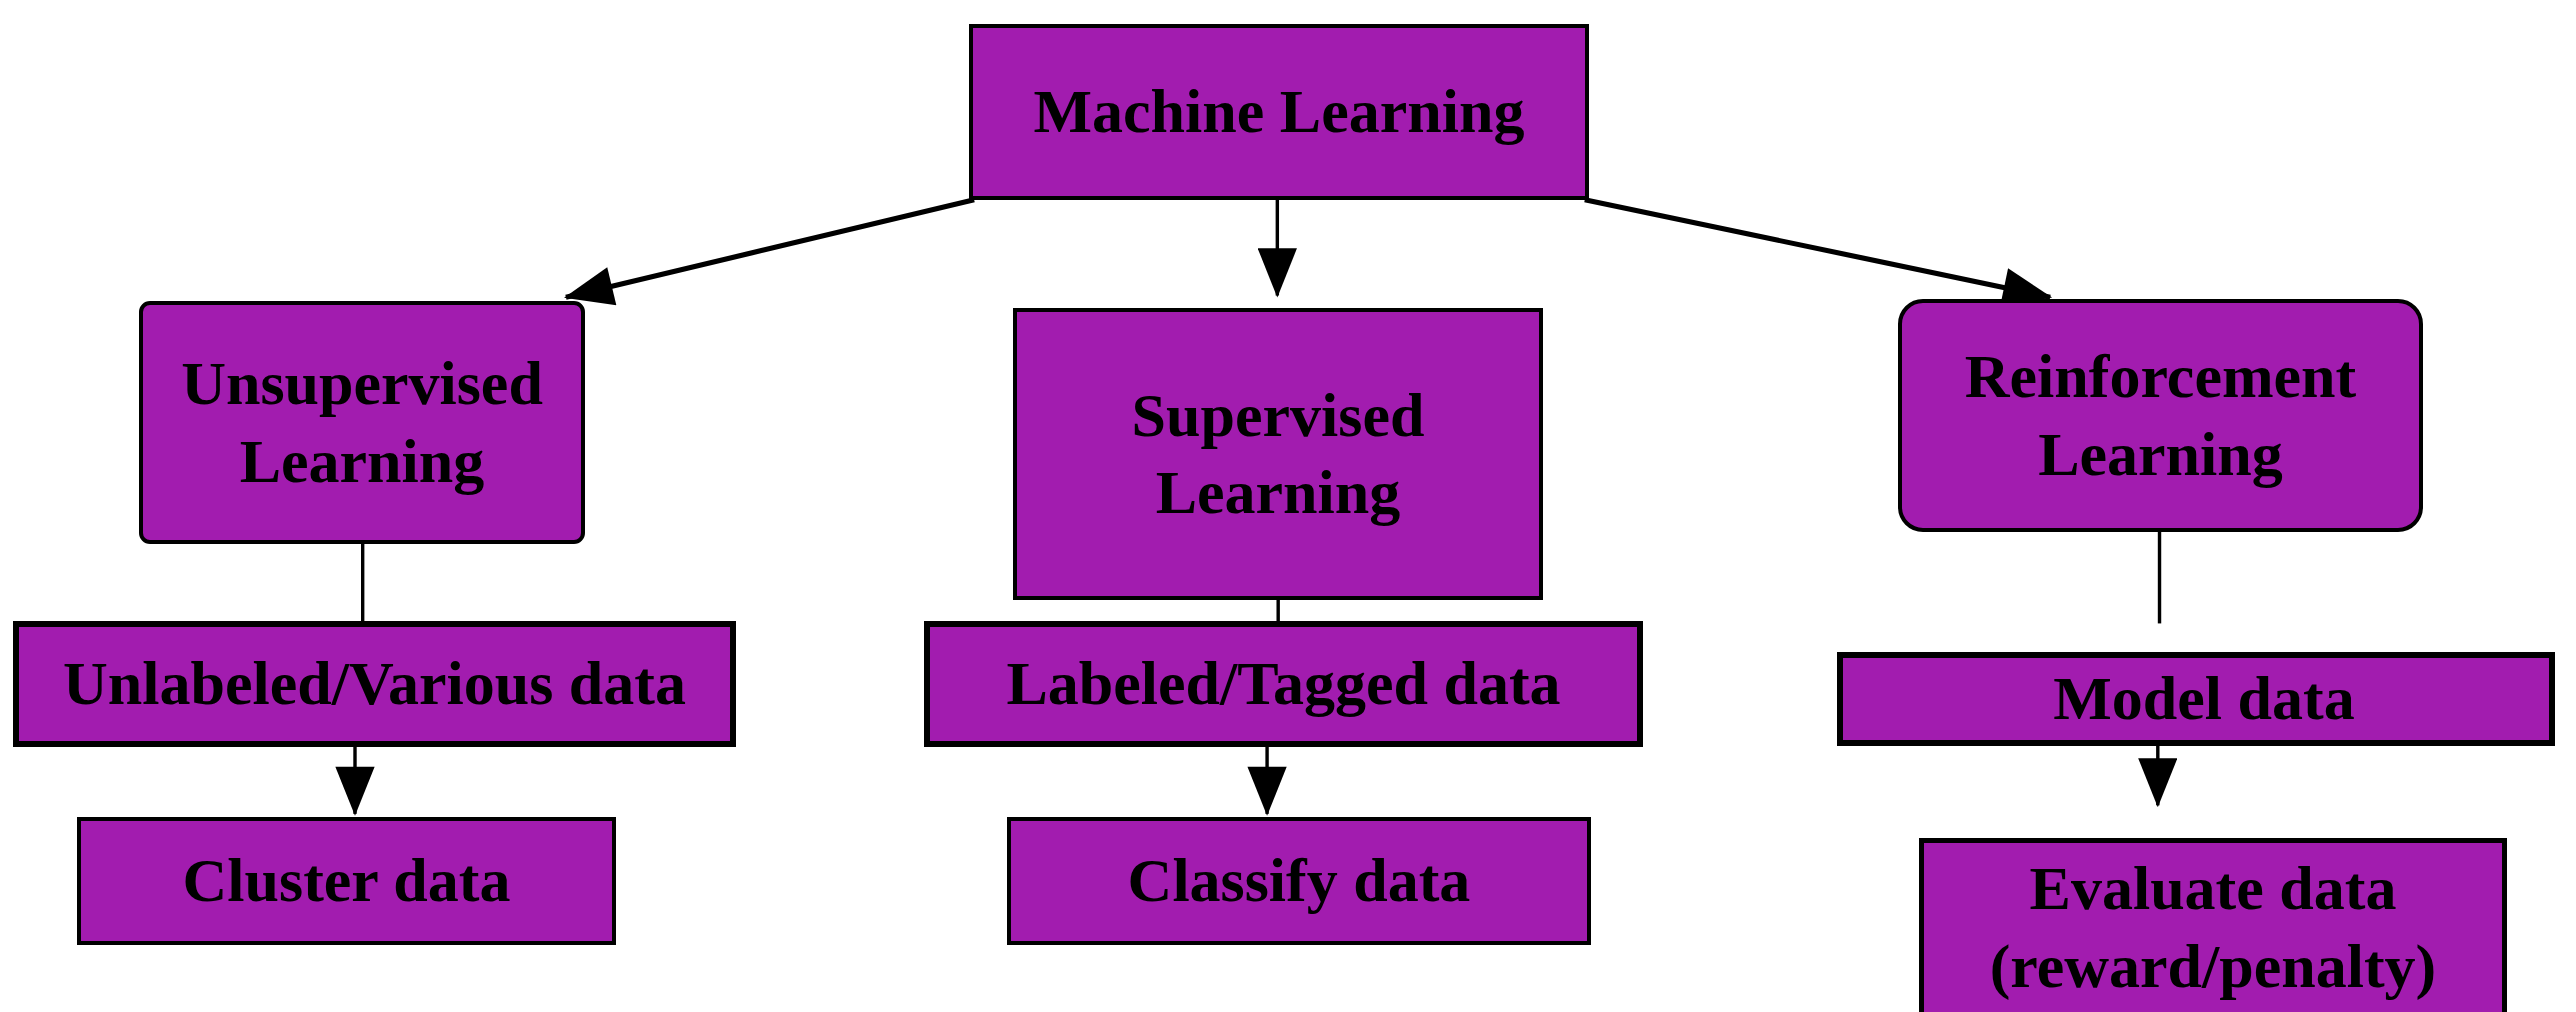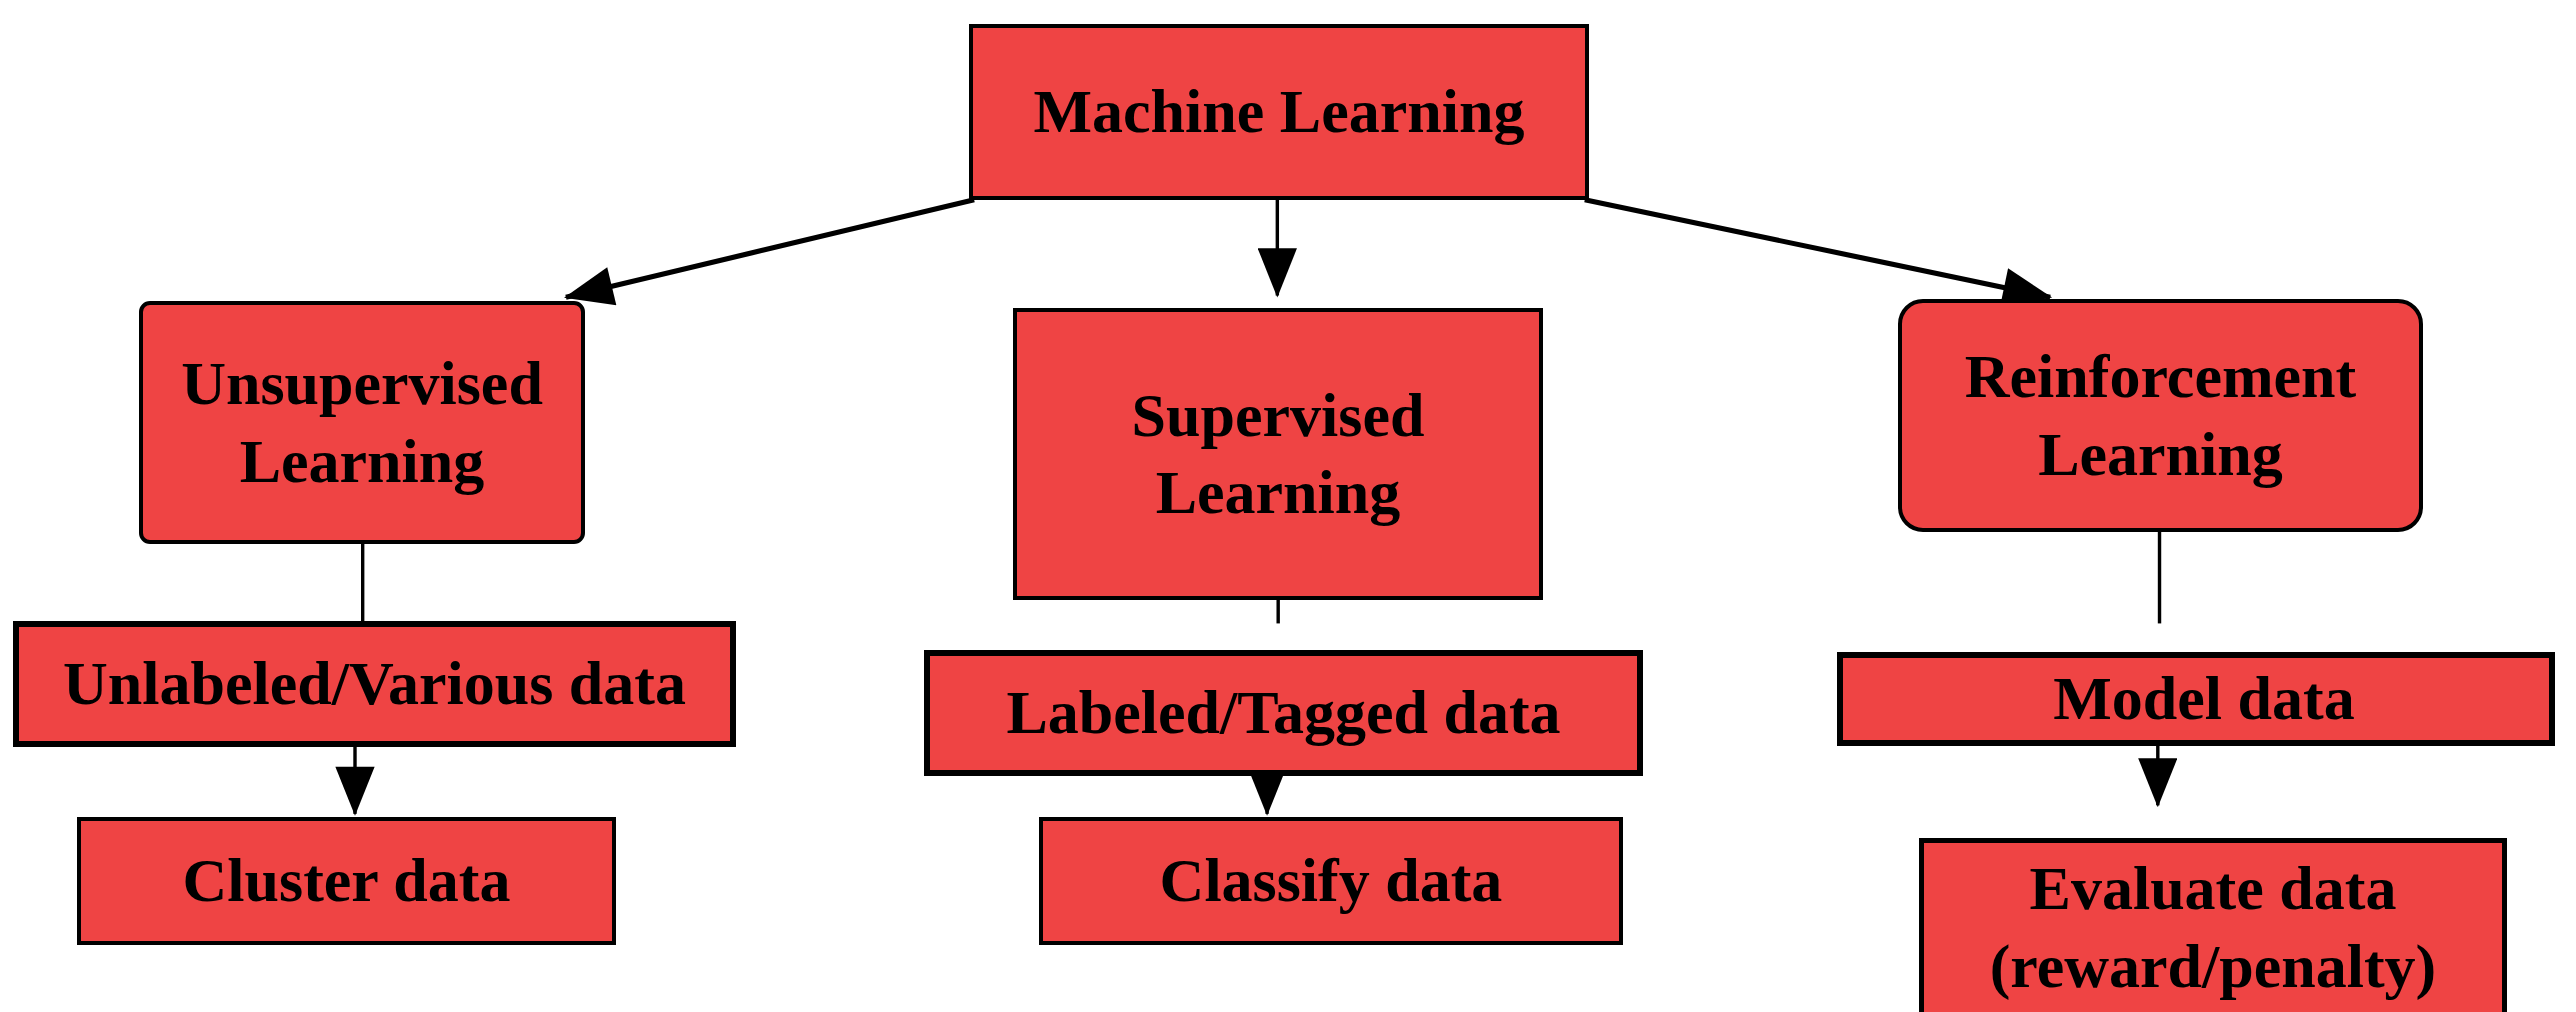--- a/index.html
+++ b/index.html
@@ -17,21 +17,21 @@
   #connectors {
     position: absolute;
     left: 0;
     top: 0;
     width: 2576px;
     height: 1012px;
   }
   .node {
     position: absolute;
     box-sizing: border-box;
-    background: #ef4444;
+    background: #a21caf;
     border: 4.3px solid #000000;
     display: flex;
     align-items: center;
     justify-content: center;
     text-align: center;
     font-weight: bold;
     font-size: 62px;
     line-height: 1.25;
     color: #000000;
     white-space: pre-line;
@@ -41,26 +41,26 @@
   
   #root-box        { left: 969px; top: 24px;  width: 620px; height: 176px; }
 
   
   #branch-unsupervised  { left: 139px;  top: 301px; width: 446px; height: 243px; border-radius: 11px; }
   #branch-supervised    { left: 1013px; top: 308px; width: 530px; height: 292px; }
   #branch-reinforcement { left: 1898px; top: 299px; width: 525px; height: 233px; border-radius: 25px; }
 
   
   #data-unsupervised { left: 13px;   top: 621px; width: 723px; height: 126px; }
-  #data-supervised   { left: 924px; top: 621px; width: 719px; height: 126px; margin-top: 29px; }
+  #data-supervised   { left: 924px; top: 621px; width: 719px; height: 126px; }
   #data-reinforcement{ left: 1837px; top: 652px; width: 718px; height: 94px; padding-left: 16px; }
 
   
   #action-unsupervised { left: 77px;   top: 817px; width: 539px; height: 128px; }
-  #action-supervised   { left: 1039px; top: 817px; width: 584px; height: 128px; text-align: center; }
+  #action-supervised   { left: 1007px; top: 817px; width: 584px; height: 128px; text-align: center; }
   #action-reinforcement{ left: 1919px; top: 808px; width: 588px; height: 179px; border-width: 5.1px; margin-top: 30px; }
 </style>
 </head>
 <body>
 
 <div id="canvas">
 
   <svg id="connectors" viewBox="0 0 3015 1185" xmlns="http://www.w3.org/2000/svg">
     <defs>
       <marker id="arrowhead" viewBox="0 0 10 8" refX="9.6" refY="4" markerWidth="66" markerHeight="46" markerUnits="userSpaceOnUse" orient="auto">

